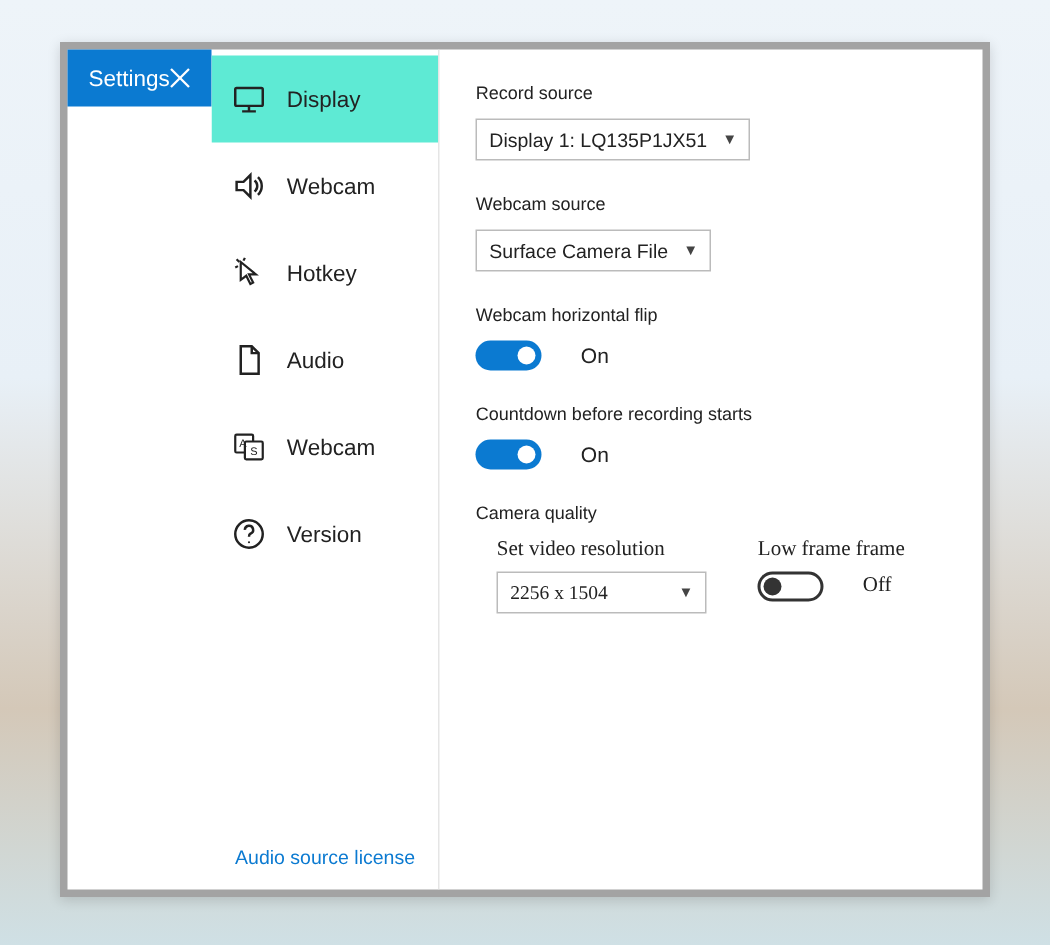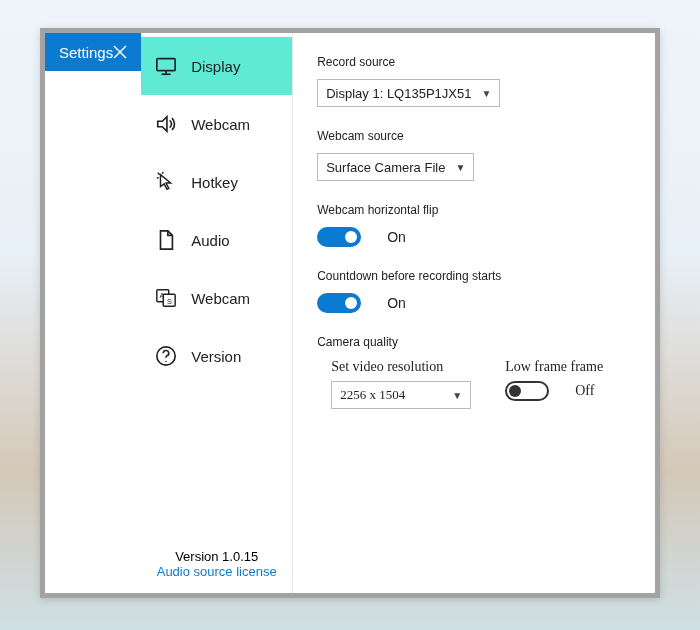--- a/index.html
+++ b/index.html
@@ -180,21 +180,20 @@
           <svg width="22" height="22" viewBox="0 0 24 24" fill="none" stroke="#222" stroke-width="1.8">
               <circle cx="12" cy="12" r="10"></circle>
               <path d="M9 9 a3 3 0 1 1 4 2.8 c-1 .5-1 1.2-1 2.2"></path>
               <circle cx="12" cy="18" r="0.8" fill="#222" stroke="none"></circle>
             </svg>
         </span>
         <span>Version</span>
       </div>
 
       <div class="sidebar-footer">
-        <div>Version 1.0.15</div>
         <div class="link">Audio source license</div>
       </div>
     </div>
 
     <div class="content">
 
       <div class="section">
         <div class="section-label">Record source</div>
         <div class="dropdown">
           <span>Display 1: LQ135P1JX51</span>

